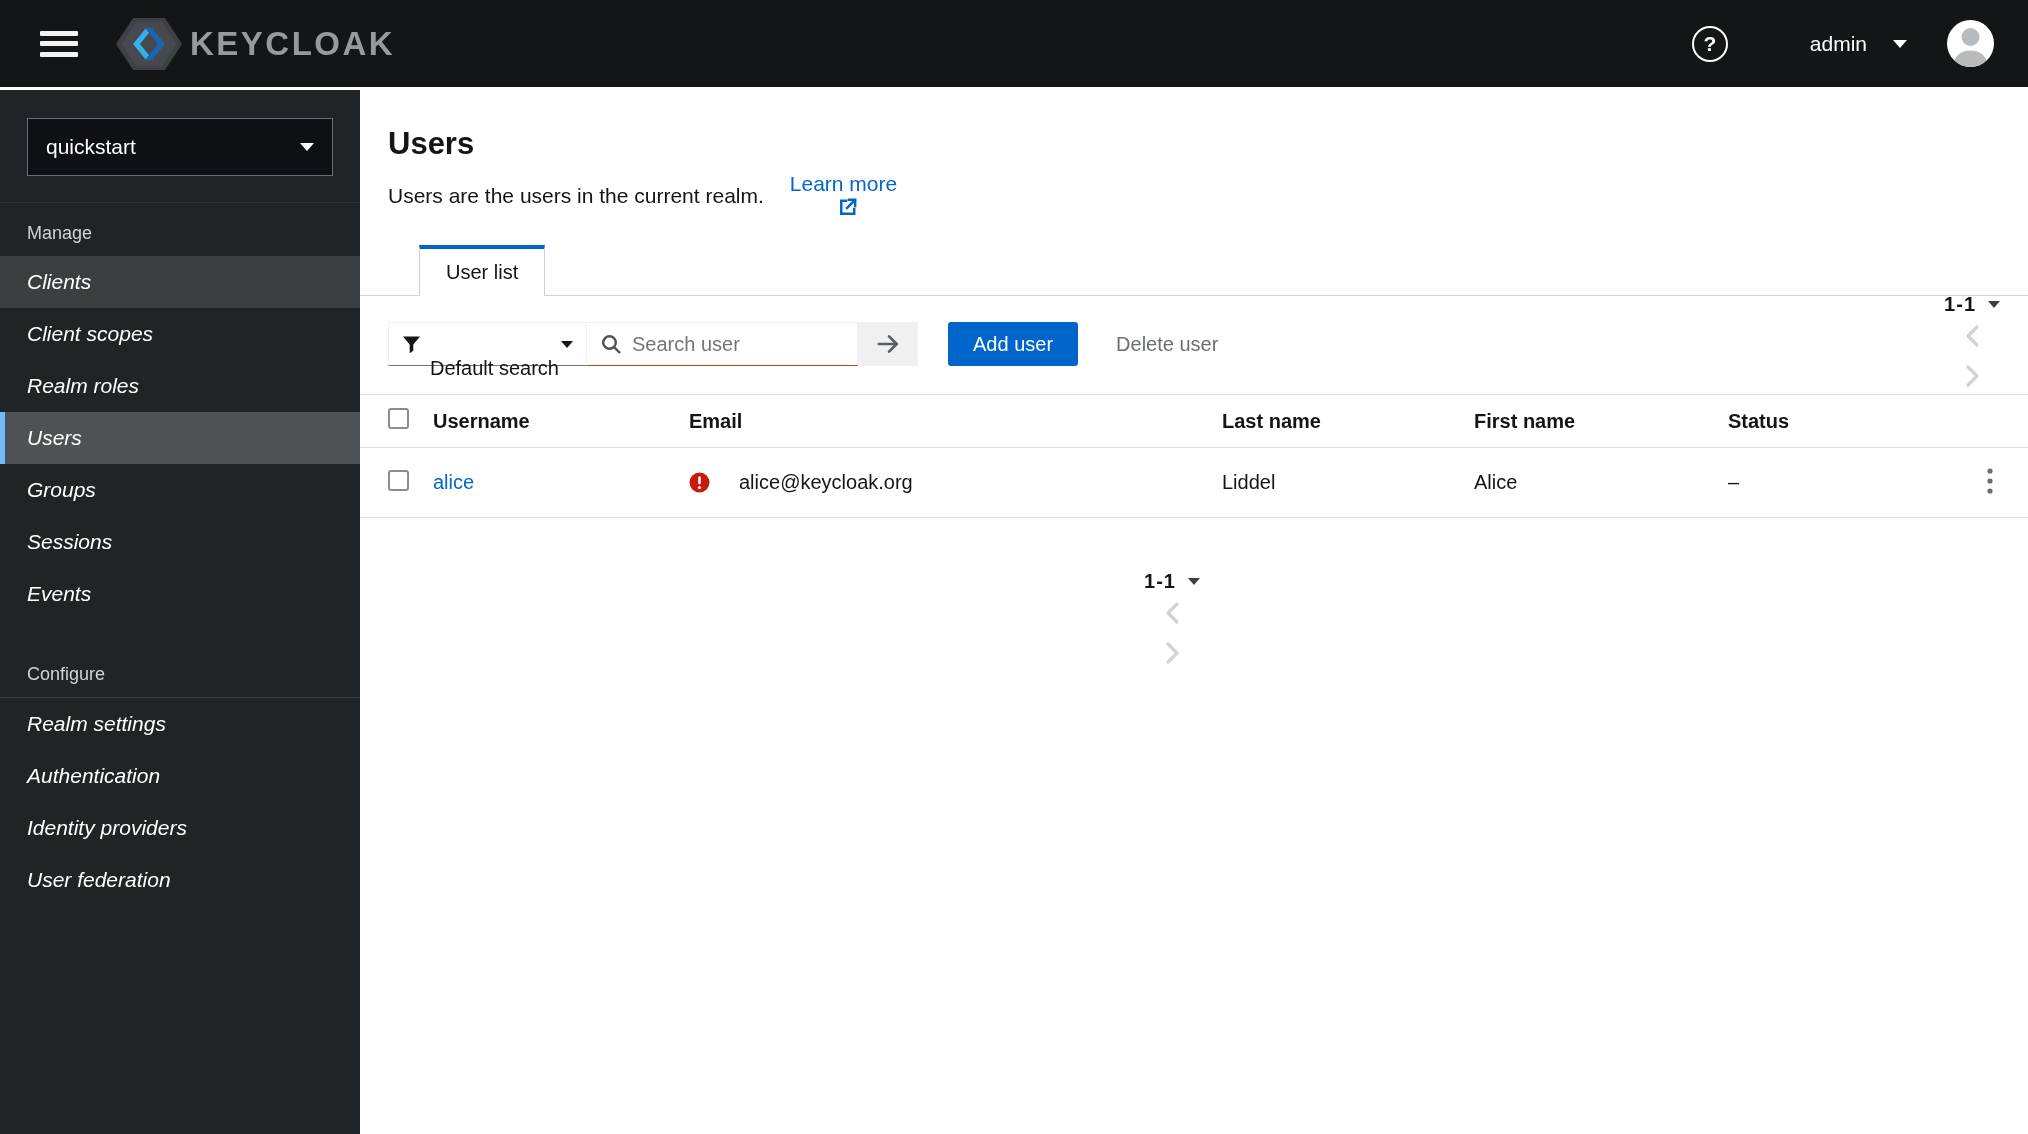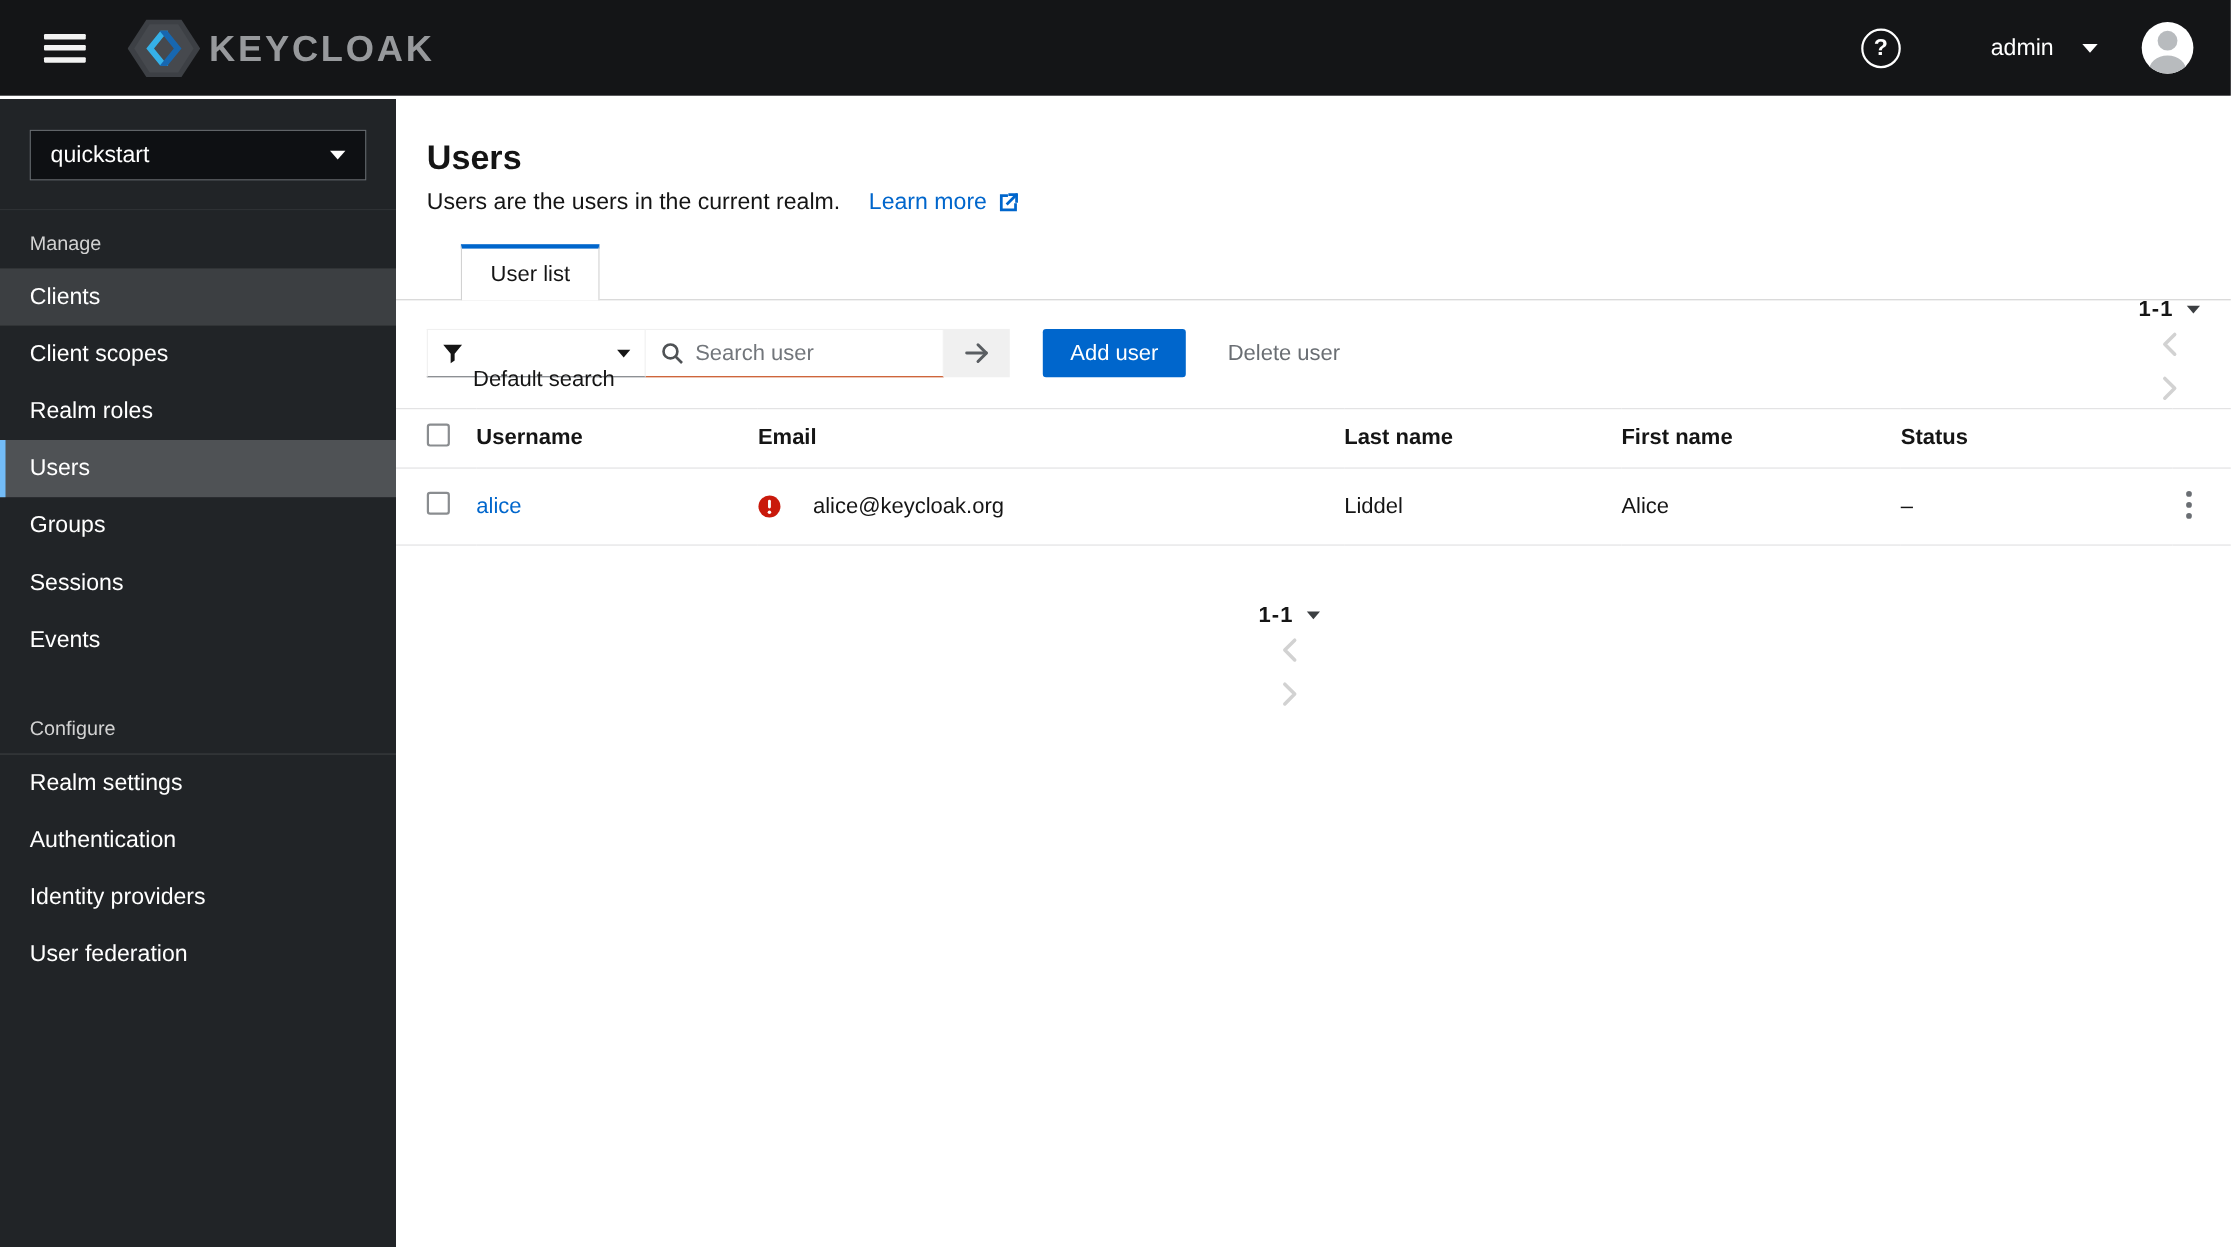--- a/index.html
+++ b/index.html
@@ -22,40 +22,40 @@
                font-size:21px; cursor:pointer; margin-left:82px; font-family:inherit; }
   .caret-down { width:0; height:0; border-left:7px solid transparent; border-right:7px solid transparent;
                 border-top:8px solid currentColor; display:inline-block; }
   .user-menu .caret-down { margin-left:26px; }
   .avatar { width:47px; height:47px; border-radius:50%; background:#fff; overflow:hidden;
             margin-left:40px; margin-right:6px; cursor:pointer; display:flex; align-items:flex-end; justify-content:center; }
 
   
   .sidebar { position:absolute; top:90px; left:0; width:360px; height:1044px; background:#212427; color:#fff; }
   .realm-wrap { padding:28px 27px 26px 27px; border-bottom:1px solid #2e3134; }
-  .realm-select { width:100%; height:46px; background:#0e1013; border:1px solid #6a6e73;
+  .realm-select { width:100%; height:58px; background:#0e1013; border:1px solid #6a6e73;
                   color:#fff; font-size:21px; font-family:inherit; display:flex; align-items:center;
                   padding:0 18px; cursor:pointer; text-align:left; }
   .realm-select .caret-down { margin-left:auto; }
   .nav-title { font-size:18px; color:#d2d2d2; padding:0 27px; margin-top:20px; }
   .nav-list { list-style:none; margin-top:12px; }
   .nav-item { position:relative; height:52px; display:flex; align-items:center;
-              padding:16px 27px; font-size:21px; color:#fff; cursor:pointer; }
+              padding:16px 27px; font-size:21px; color:#fff; cursor:pointer;font-style:italic; }
   .nav-item.hover { background:#3c3f42; }
   .nav-item.active { background:#4f5255; }
   .nav-item.active::before { content:""; position:absolute; left:0; top:0; bottom:0; width:5px; background:#73bcf7; }
   .nav-section-2 .nav-title { margin-top:44px; }
   .nav-divider { height:1px; background:#3c3f42; margin-top:12px; }
   .nav-section-2 .nav-list { margin-top:0; }
 
   
   .main { position:absolute; top:90px; left:360px; width:1668px; height:1044px; background:#fff; }
   .page-title { margin:36px 0 0 28px; font-size:31px; font-weight:600; color:#151515; }
   .subtitle-row { margin:10px 0 0 28px; display:flex; align-items:center; font-size:21px; color:#151515; }
-  .learn-more { margin-left:26px; color:#0066cc; text-decoration:none; display:flex; align-items:center; }
+  .learn-more { margin-left:26px; color:#0066cc; text-decoration:none; display:flex; align-items:center;flex-direction:column; }
   .learn-more svg { margin-left:8px; }
 
   .tabbar { position:relative; margin-top:26px; height:51px; border-bottom:1px solid #d2d2d2; }
   .tab { position:absolute; left:59px; top:0; height:51px; background:#fff; z-index:2;
          border:1px solid #d2d2d2; border-top:4px solid #0066cc; border-bottom:none;
          display:flex; align-items:center; padding:0 26px; font-size:20px; color:#151515; cursor:pointer; }
 
   .toolbar { display:flex; align-items:center; margin:26px 28px 0 28px; height:44px; }
   .filter-select { width:199px; height:44px; background:#fff; border:1px solid #f0f0f0;
                    border-bottom:1px solid #72767b; display:flex; align-items:center;

